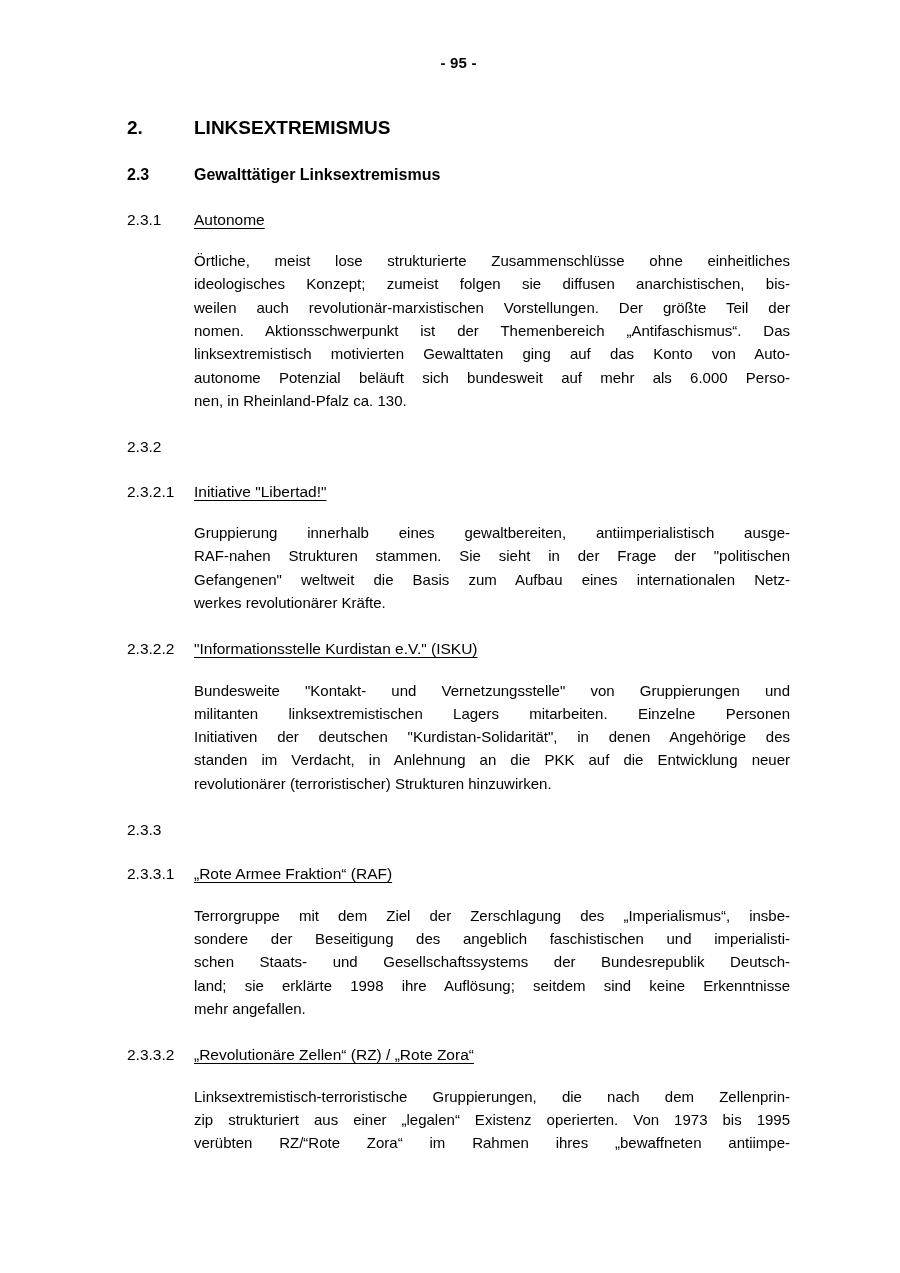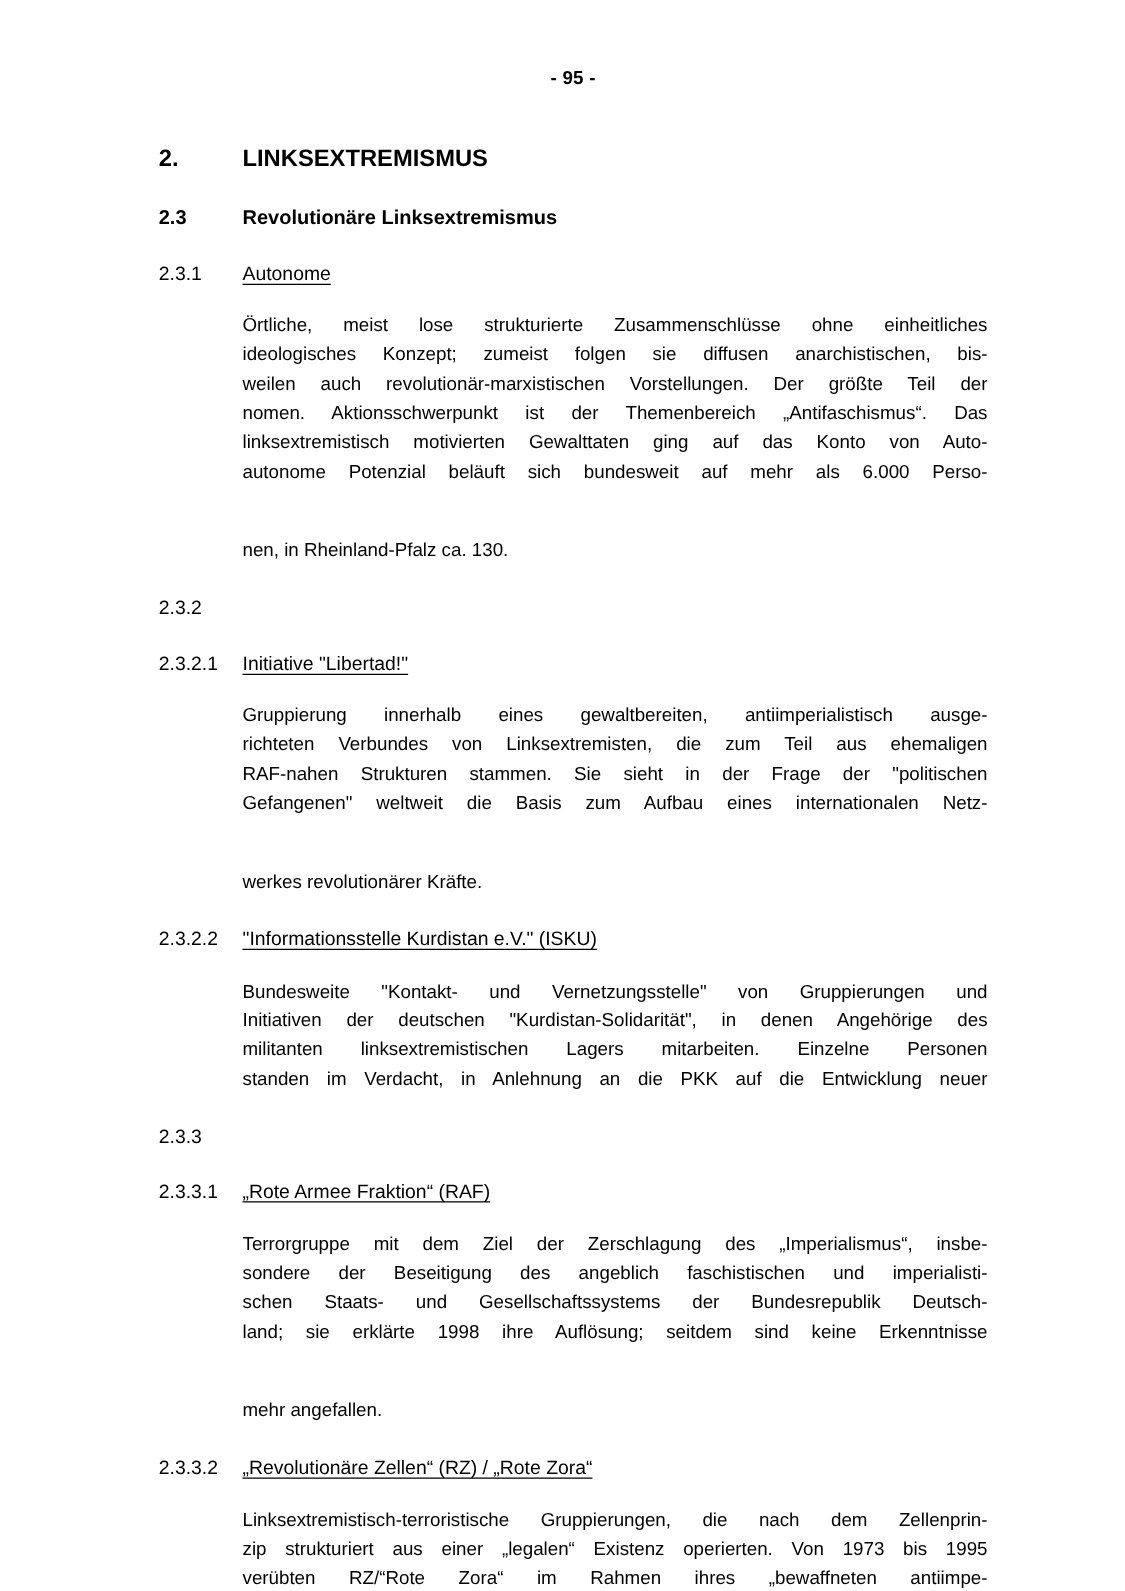--- a/index.html
+++ b/index.html
@@ -39,40 +39,40 @@
   .sec.h3 .head { font-size: 15.5px; }
   .sec.h3 .title { font-weight: normal; }
   .title.u { text-decoration: underline; text-underline-offset: 3px; }
 
   .para {
     margin: 20px 0 0 67px;
     font-size: 15px;
     line-height: 23.3px;
   }
   .line { text-align: justify; text-align-last: justify; white-space: normal; }
-  .line.last { text-align-last: left; margin-top: 40px; }
+  .line.last { text-align-last: left; }
 </style>
 </head>
 <body>
 
 <div class="page">
   <div class="page-number">- 95 -</div>
   <div class="content">
   <section class="sec h1">
     <div class="head">
       <div class="num">2.</div>
       <div class="title">LINKSEXTREMISMUS</div>
     </div>
     <div class="body"></div>
   </section>
 
   <section class="sec h2">
     <div class="head">
       <div class="num">2.3</div>
-      <div class="title">Revolutionäre Linksextremismus</div>
+      <div class="title">Gewalttätiger Linksextremismus</div>
     </div>
     <div class="body"></div>
   </section>
 
   <section class="sec h3">
     <div class="head">
       <div class="num">2.3.1</div>
       <div class="title u">Autonome</div>
     </div>
     <div class="body">
@@ -96,39 +96,39 @@
   </section>
 
   <section class="sec h3">
     <div class="head">
       <div class="num">2.3.2.1</div>
       <div class="title u">Initiative "Libertad!"</div>
     </div>
     <div class="body">
           <div class="para">
             <div class="line">Gruppierung innerhalb eines gewaltbereiten, antiimperialistisch ausge-</div>
-            <div class="line">richteten Verbundes von Linksextremisten, die zum Teil aus ehemaligen</div>
             <div class="line">RAF-nahen Strukturen stammen. Sie sieht in der Frage der "politischen</div>
             <div class="line">Gefangenen" weltweit die Basis zum Aufbau eines internationalen Netz-</div>
             <div class="line last">werkes revolutionärer Kräfte.</div>
           </div>
         </div>
   </section>
 
   <section class="sec h3">
     <div class="head">
       <div class="num">2.3.2.2</div>
       <div class="title u">"Informationsstelle Kurdistan e.V." (ISKU)</div>
     </div>
     <div class="body">
           <div class="para">
             <div class="line">Bundesweite "Kontakt- und Vernetzungsstelle" von Gruppierungen und</div>
+            <div class="line">militanten linksextremistischen Lagers mitarbeiten. Einzelne Personen</div>
             <div class="line">Initiativen der deutschen "Kurdistan-Solidarität", in denen Angehörige des</div>
-            <div class="line">militanten linksextremistischen Lagers mitarbeiten. Einzelne Personen</div>
             <div class="line">standen im Verdacht, in Anlehnung an die PKK auf die Entwicklung neuer</div>
+            <div class="line last">revolutionärer (terroristischer) Strukturen hinzuwirken.</div>
           </div>
         </div>
   </section>
 
   <section class="sec h3">
     <div class="head">
       <div class="num">2.3.3</div>
     </div>
     <div class="body"></div>
   </section>

